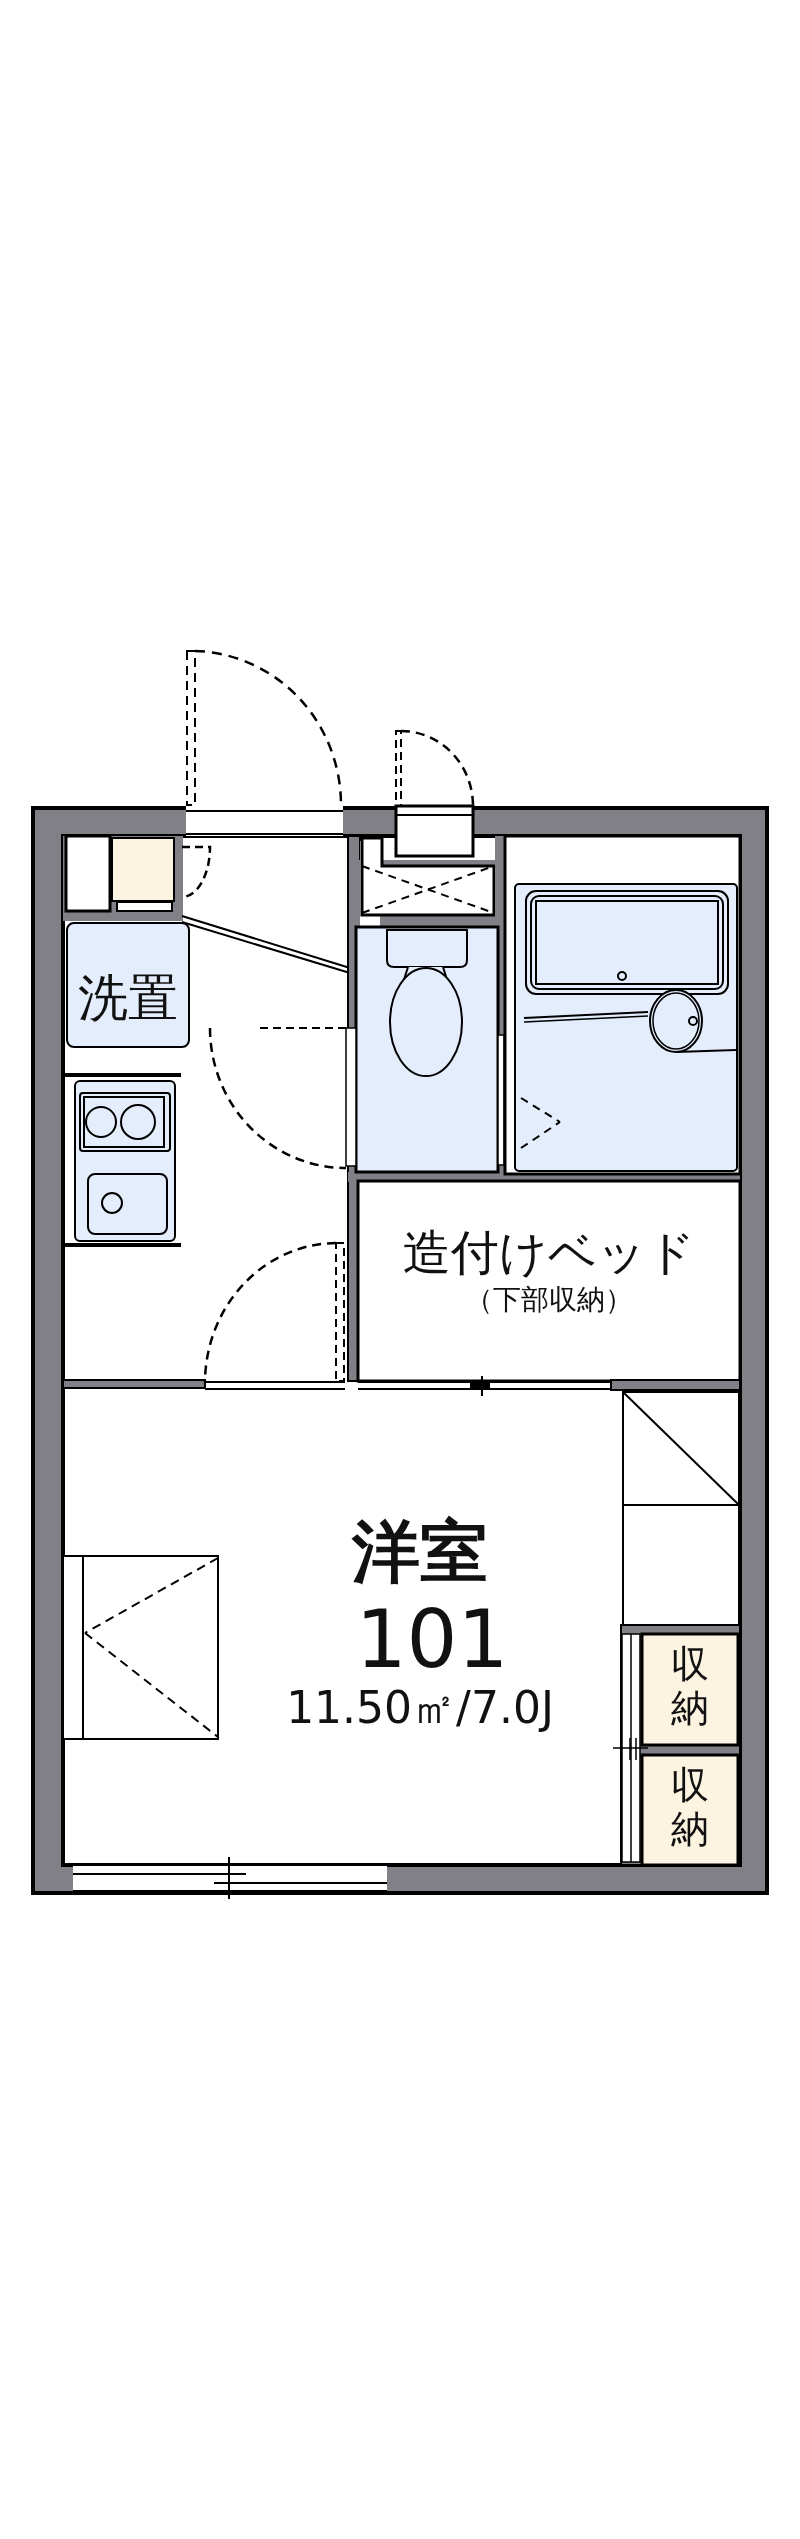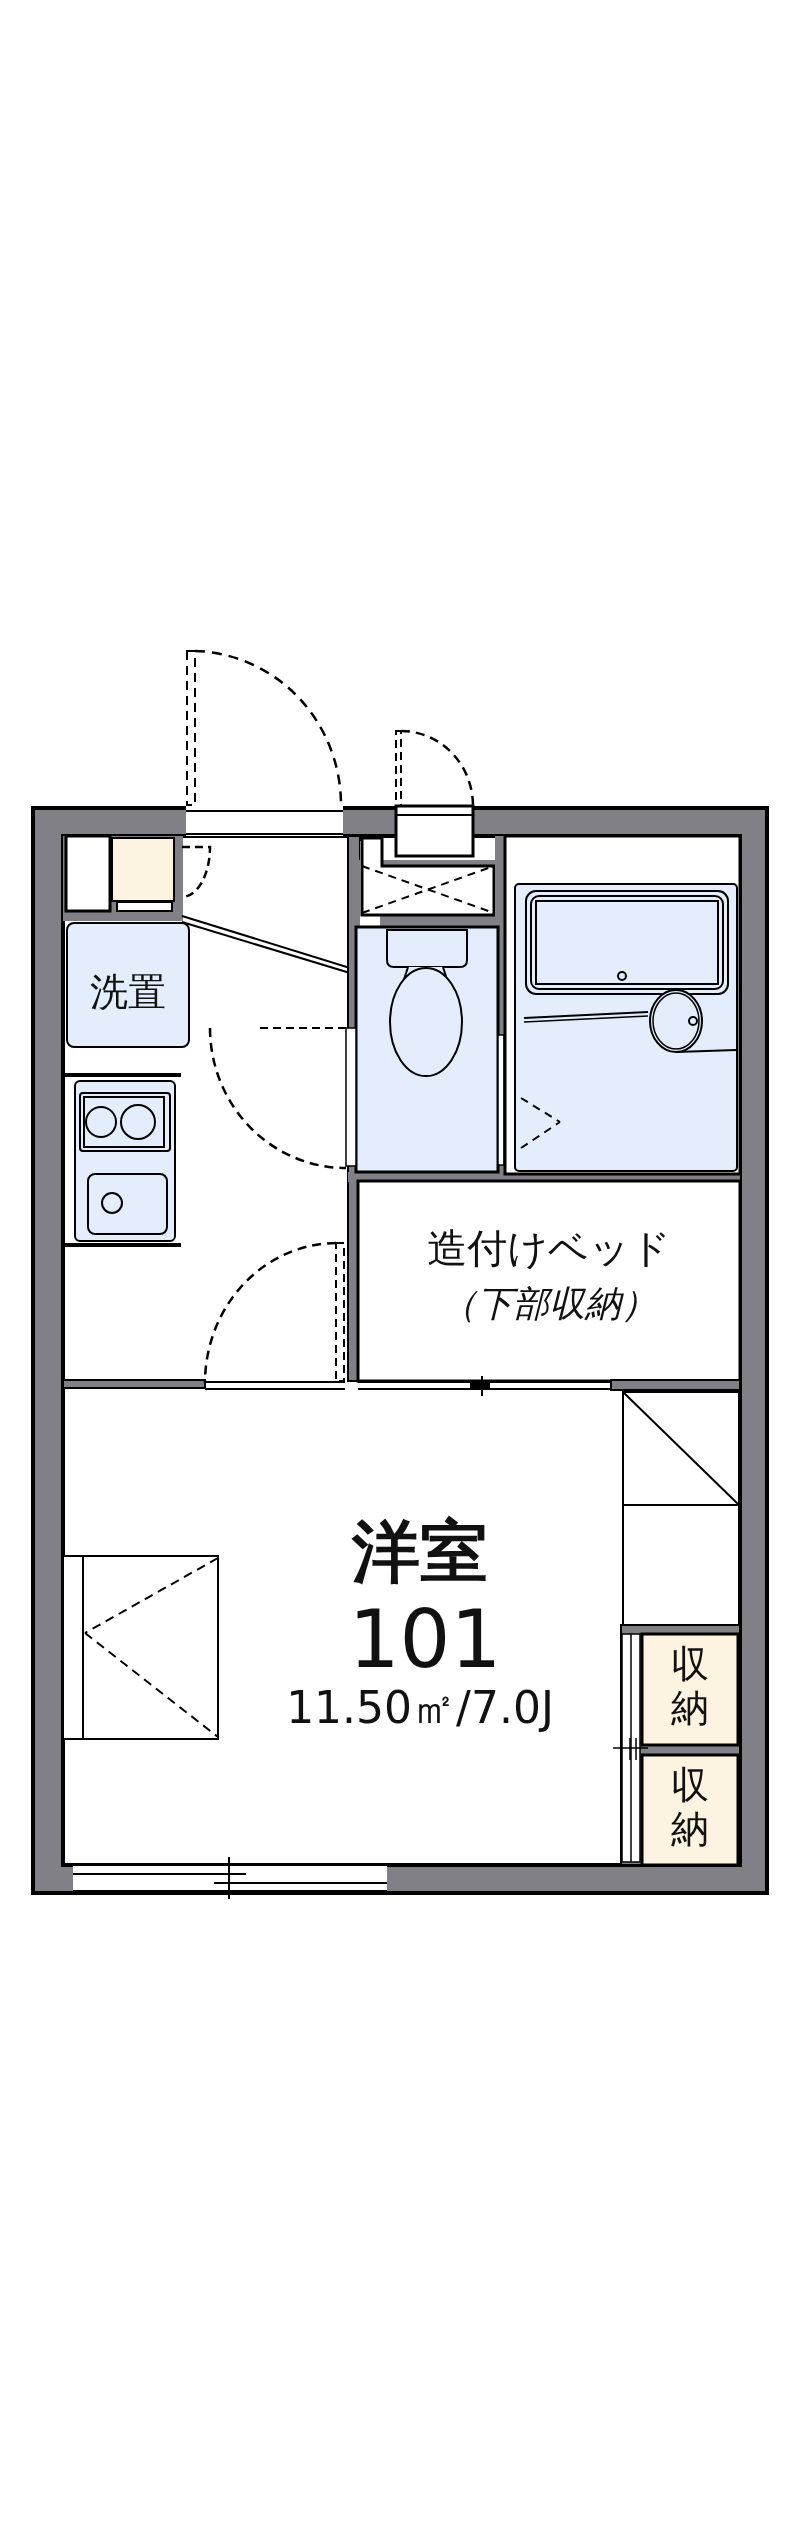--- a/index.html
+++ b/index.html
@@ -142,27 +142,27 @@
   <g>
     <rect x="73" y="1864" width="314" height="30" fill="#fff"></rect>
     <line x1="73" y1="1865" x2="387" y2="1865" stroke="#000" stroke-width="2"></line>
     <line x1="73" y1="1892" x2="387" y2="1892" stroke="#000" stroke-width="4"></line>
     <line x1="73" y1="1874" x2="246" y2="1874" stroke="#000" stroke-width="2"></line>
     <line x1="214" y1="1883" x2="387" y2="1883" stroke="#000" stroke-width="2"></line>
     <line x1="229" y1="1857" x2="229" y2="1899" stroke="#000" stroke-width="2"></line>
   </g>
 </svg>
 
-<div class="label" style="left:67px; top:973px; width:122px; font-size:38px;">洗置</div>
+<div class="label" style="left:67px; top:973px; width:122px; font-size:50px;">洗置</div>
 
-<div class="label" style="left:358px; top:1228px; width:382px; font-size:40px;">造付けベッド</div>
-<div class="label" style="left:358px; top:1286px; width:382px; font-size:36px;font-style:italic;">（下部収納）</div>
+<div class="label" style="left:358px; top:1228px; width:382px; font-size:48px;">造付けベッド</div>
+<div class="label" style="left:358px; top:1286px; width:382px; font-size:28px;">（下部収納）</div>
 
 <div class="label" style="left:300px; top:1518px; width:240px; font-size:68px;font-weight:bold;">洋室</div>
-<div class="label" style="left:305px; top:1600px; width:240px; font-size:80px;">101</div>
+<div class="label" style="left:312px; top:1600px; width:240px; font-size:80px;">101</div>
 <div class="label" style="left:250px; top:1686px; width:340px; font-size:44px;text-align:center;">11.50㎡/7.0J</div>
 
 <div class="label vert" style="left:642px; top:1645px; width:96px; font-size:38px;">
   <span>収</span>
   <span style="margin-top:6px;">納</span>
 </div>
 <div class="label vert" style="left:642px; top:1766px; width:96px; font-size:38px;">
   <span>収</span>
   <span style="margin-top:6px;">納</span>
 </div>

